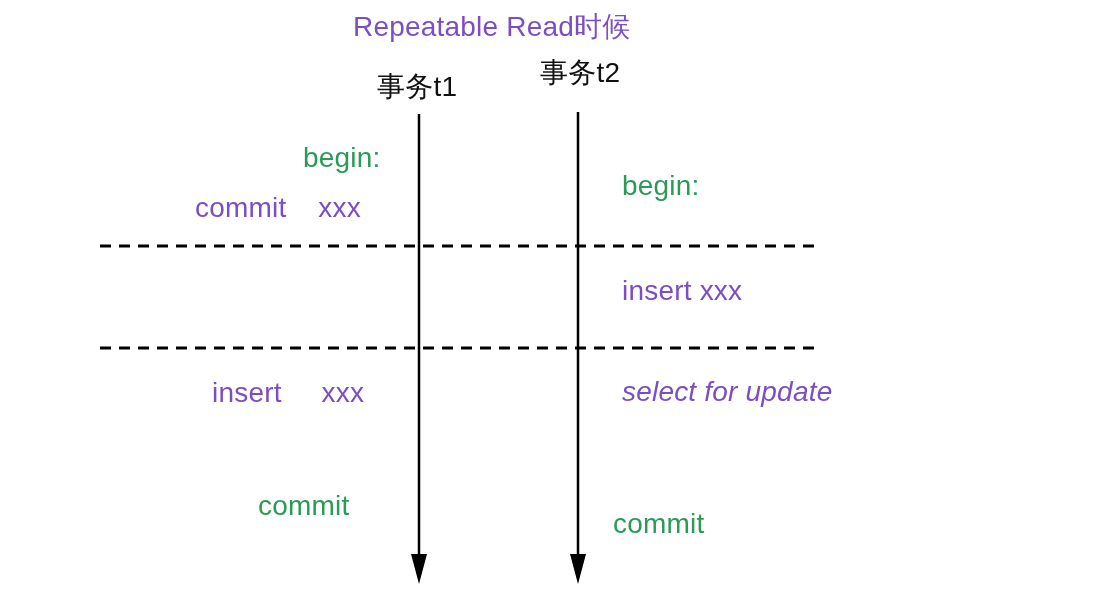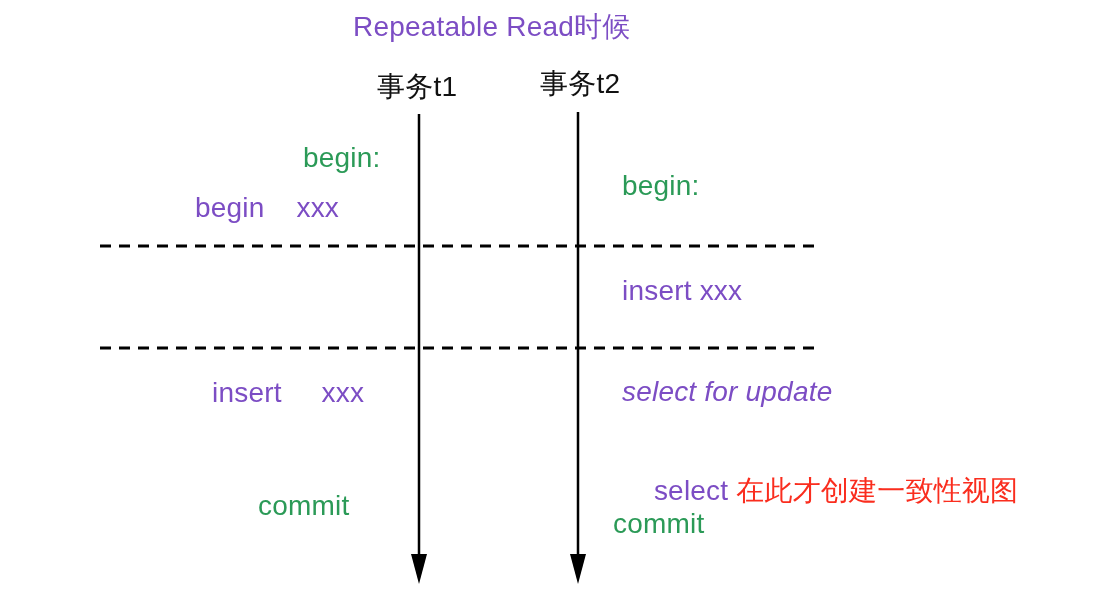--- a/index.html
+++ b/index.html
@@ -51,28 +51,25 @@
       <polygon points="570,554 586,554 578,584" fill="#000000"></polygon>
     </g>
 
     <line x1="100" y1="246" x2="816" y2="246" stroke="#000000" stroke-width="3" stroke-dasharray="11 8"></line>
     <line x1="100" y1="348" x2="816" y2="348" stroke="#000000" stroke-width="3" stroke-dasharray="11 8"></line>
   </svg>
 
   <div class="abs txt title" style="left:353px; top:12px;">Repeatable Read时候</div>
 
   <div class="abs txt colhead" style="left:377px; top:72px;">事务t1</div>
-  <div class="abs txt colhead" style="left:540px; top:69px;">事务t2</div>
+  <div class="abs txt colhead" style="left:540px; top:58px;">事务t2</div>
 
   <div class="abs txt green" style="left:303px; top:143px;">begin:</div>
-  <div class="abs txt purple" style="left:195px; top:193px;">begin    xxx</div>
+  <div class="abs txt purple" style="left:195px; top:193px;">commit    xxx</div>
   <div class="abs txt purple" style="left:212px; top:378px;">insert     xxx</div>
   <div class="abs txt green" style="left:258px; top:491px;">commit</div>
 
   <div class="abs txt green" style="left:622px; top:171px;">begin:</div>
   <div class="abs txt purple" style="left:622px; top:276px;">insert xxx</div>
   <div class="abs txt purple" style="left:622px; top:377px;font-style:italic;">select for update</div>
-  <div class="abs txt" style="left:622px; top:445px;">
-    <span class="purple">select </span><span class="red">在此才创建一致性视图</span>
-  </div>
   <div class="abs txt green" style="left:613px; top:509px;">commit</div>
 
 </div>
 
 </body></html>

